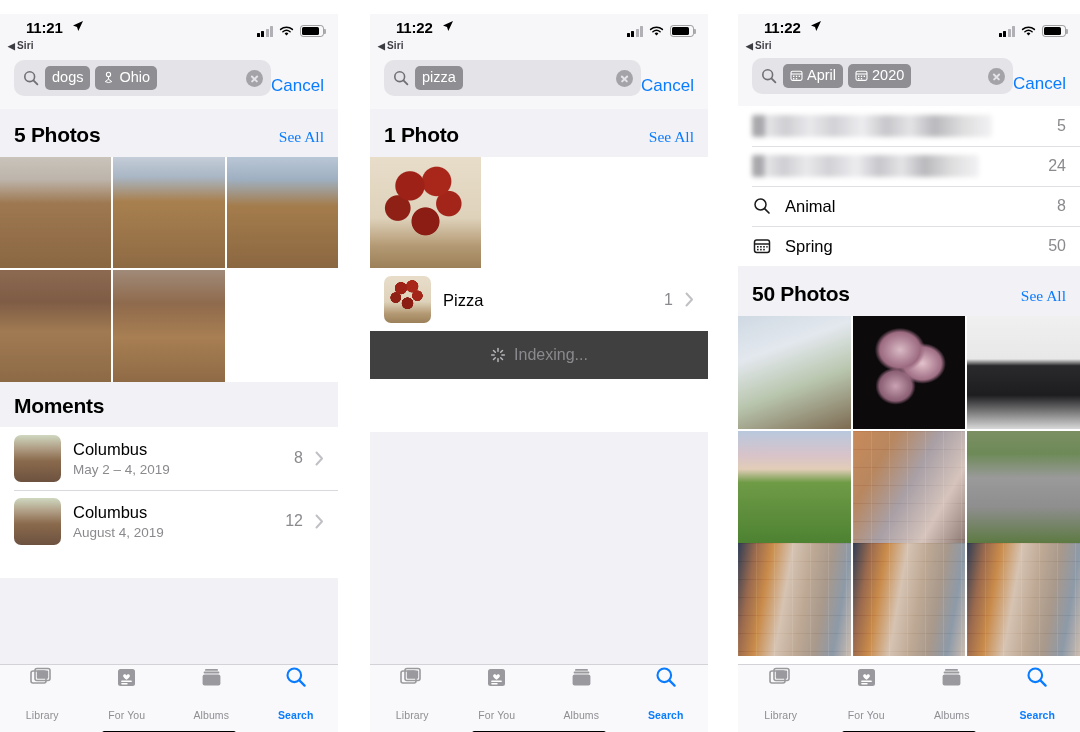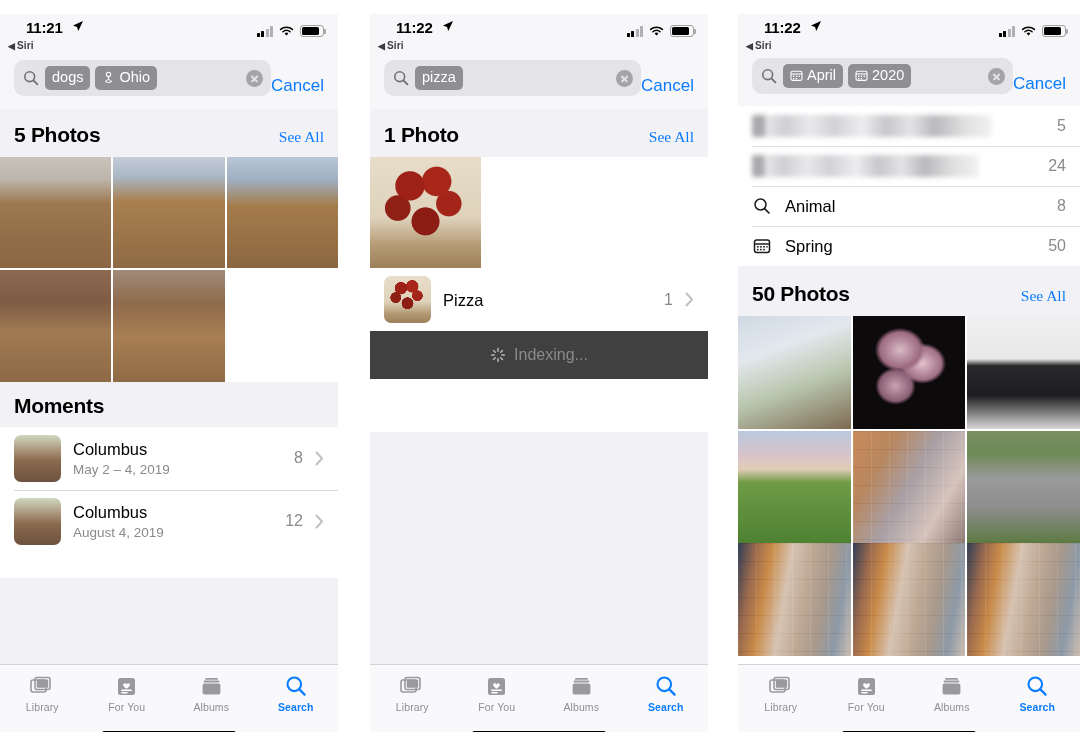--- a/index.html
+++ b/index.html
@@ -189,21 +189,21 @@
 
   
   .filler { background:#f2f2f6; }
 
   
   .tabbar {
     position:absolute; left:0; right:0; bottom:0; height:82px;
     background:#f9f9fb; border-top:.5px solid #d3d3d7;
   }
   .tabs { display:flex; height:56px; }
-  .tab { flex:1; display:flex; flex-direction:column; align-items:center; justify-content:center; gap:4px; }
+  .tab { flex:1; display:flex; flex-direction:column; align-items:center; justify-content:space-between; gap:4px; }
   .tab-icon { height:23px; display:flex; align-items:flex-end; }
   .tab-label { font-size:10.5px; color:#8e8e93; letter-spacing:.1px; }
   .tab.active .tab-label { color:#0a7cff; font-weight:600; }
   .home-ind {
     position:absolute; left:50%; transform:translateX(-50%); bottom:10px;
     width:134px; height:5px; border-radius:3px; background:#000;
   }
   .tabbar.floating { background: rgba(249,249,251,.92); }
 </style>
 </head>

